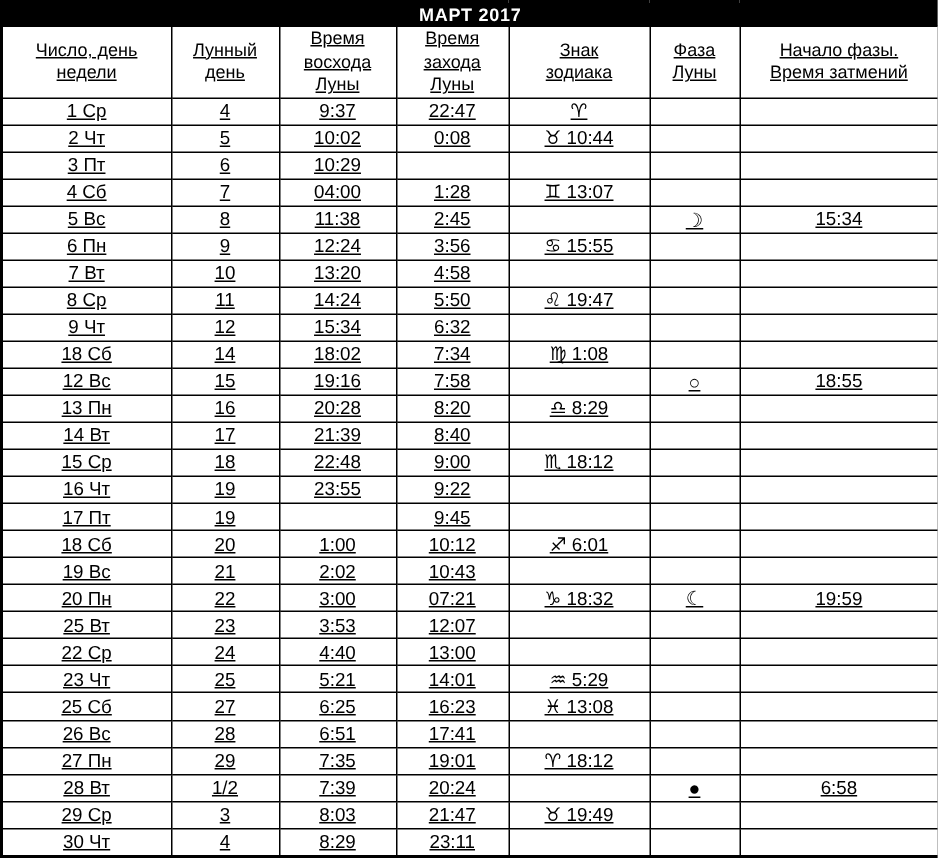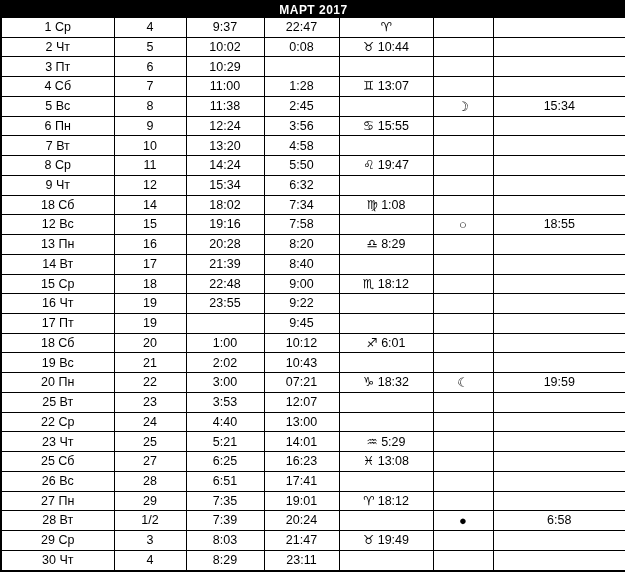--- a/index.html
+++ b/index.html
@@ -6,20 +6,21 @@
     margin: 0;
     padding: 0;
     background: #ffffff;
   }
   .page {
     width: 625px;
     height: 572px;
     box-sizing: border-box;
     font-family: "Liberation Sans", "DejaVu Sans", sans-serif;
     color: #000;
+    text-decoration: underline;
   }
   table.cal {
     width: 625px;
     height: 572px;
     border-collapse: collapse;
     table-layout: fixed;
     border: 2px solid #000;
   }
   table.cal th, table.cal td {
     border: 1px solid #000;
@@ -63,20 +64,38 @@
       <col style="width:78px">
       <col style="width:75px">
       <col style="width:94px">
       <col style="width:60px">
       <col style="width:133px">
     </colgroup>
     <thead>
       <tr>
         <th class="title-bar" colspan="7">МАРТ 2017</th>
       </tr>
+      <tr class="colheads">
+        <th>Число, день
+недели</th>
+        <th>Лунный
+день</th>
+        <th>Время
+восхода
+Луны</th>
+        <th>Время
+захода
+Луны</th>
+        <th>Знак
+зодиака</th>
+        <th>Фаза
+Луны</th>
+        <th>Начало фазы.
+Время затмений</th>
+      </tr>
     </thead>
     <tbody>
         <tr>
           <td class="col-date">1 Ср</td>
           <td class="col-lunar-day">4</td>
           <td class="col-rise">9:37</td>
           <td class="col-set">22:47</td>
           <td class="col-zodiac">♈</td>
           <td class="col-phase"></td>
           <td class="col-phase-time"></td>
@@ -95,21 +114,21 @@
           <td class="col-lunar-day">6</td>
           <td class="col-rise">10:29</td>
           <td class="col-set"></td>
           <td class="col-zodiac"></td>
           <td class="col-phase"></td>
           <td class="col-phase-time"></td>
         </tr>
         <tr>
           <td class="col-date">4 Сб</td>
           <td class="col-lunar-day">7</td>
-          <td class="col-rise">11:00</td>
+          <td class="col-rise">04:00</td>
           <td class="col-set">1:28</td>
           <td class="col-zodiac">♊ 13:07</td>
           <td class="col-phase"></td>
           <td class="col-phase-time"></td>
         </tr>
         <tr>
           <td class="col-date">5 Вс</td>
           <td class="col-lunar-day">8</td>
           <td class="col-rise">11:38</td>
           <td class="col-set">2:45</td>

